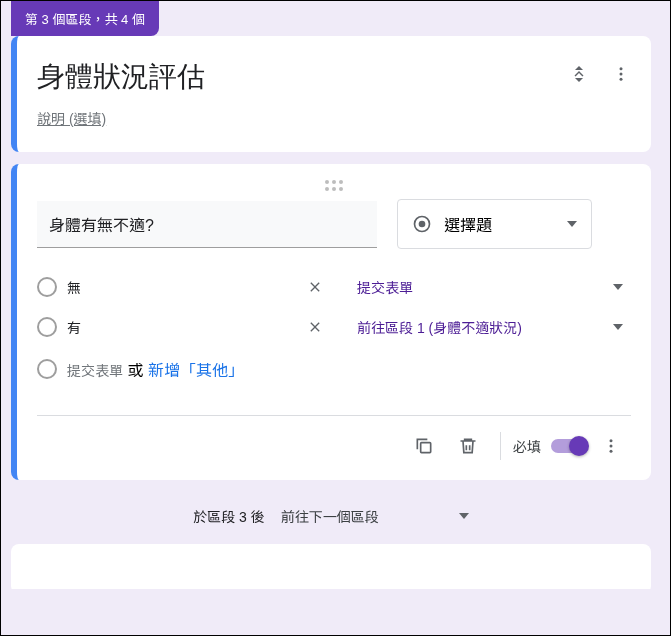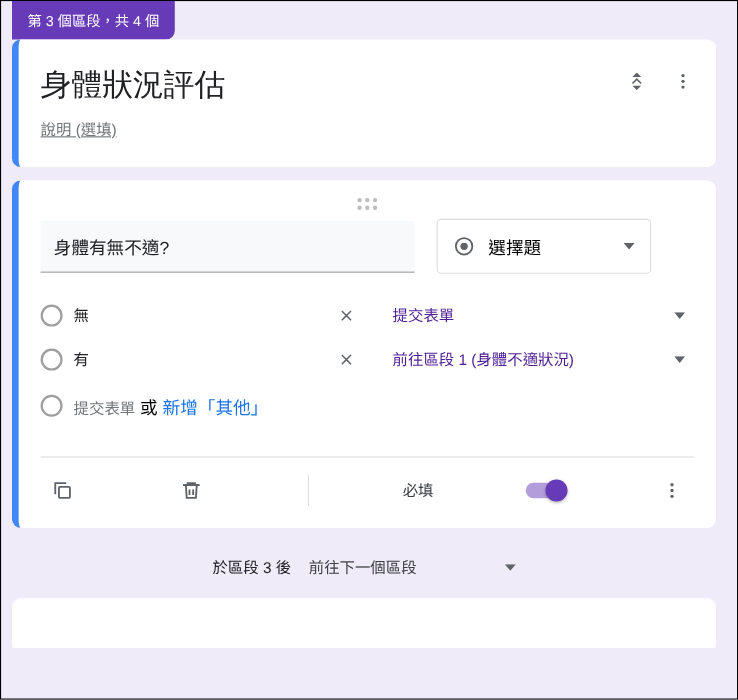--- a/index.html
+++ b/index.html
@@ -193,21 +193,21 @@
       cursor: pointer;
     }
     .divider {
       border: none;
       border-top: 1px solid #dadce0;
       margin: 24px 0 6px 0;
     }
     .question-footer {
       display: flex;
       align-items: center;
-      justify-content: space-between;
+      justify-content: flex-end;
       gap: 4px;
       padding: 4px 0;
     }
     .footer-sep {
       width: 1px;
       height: 28px;
       background: #dadce0;
       margin: 0 8px;
     }
     .required-label {

